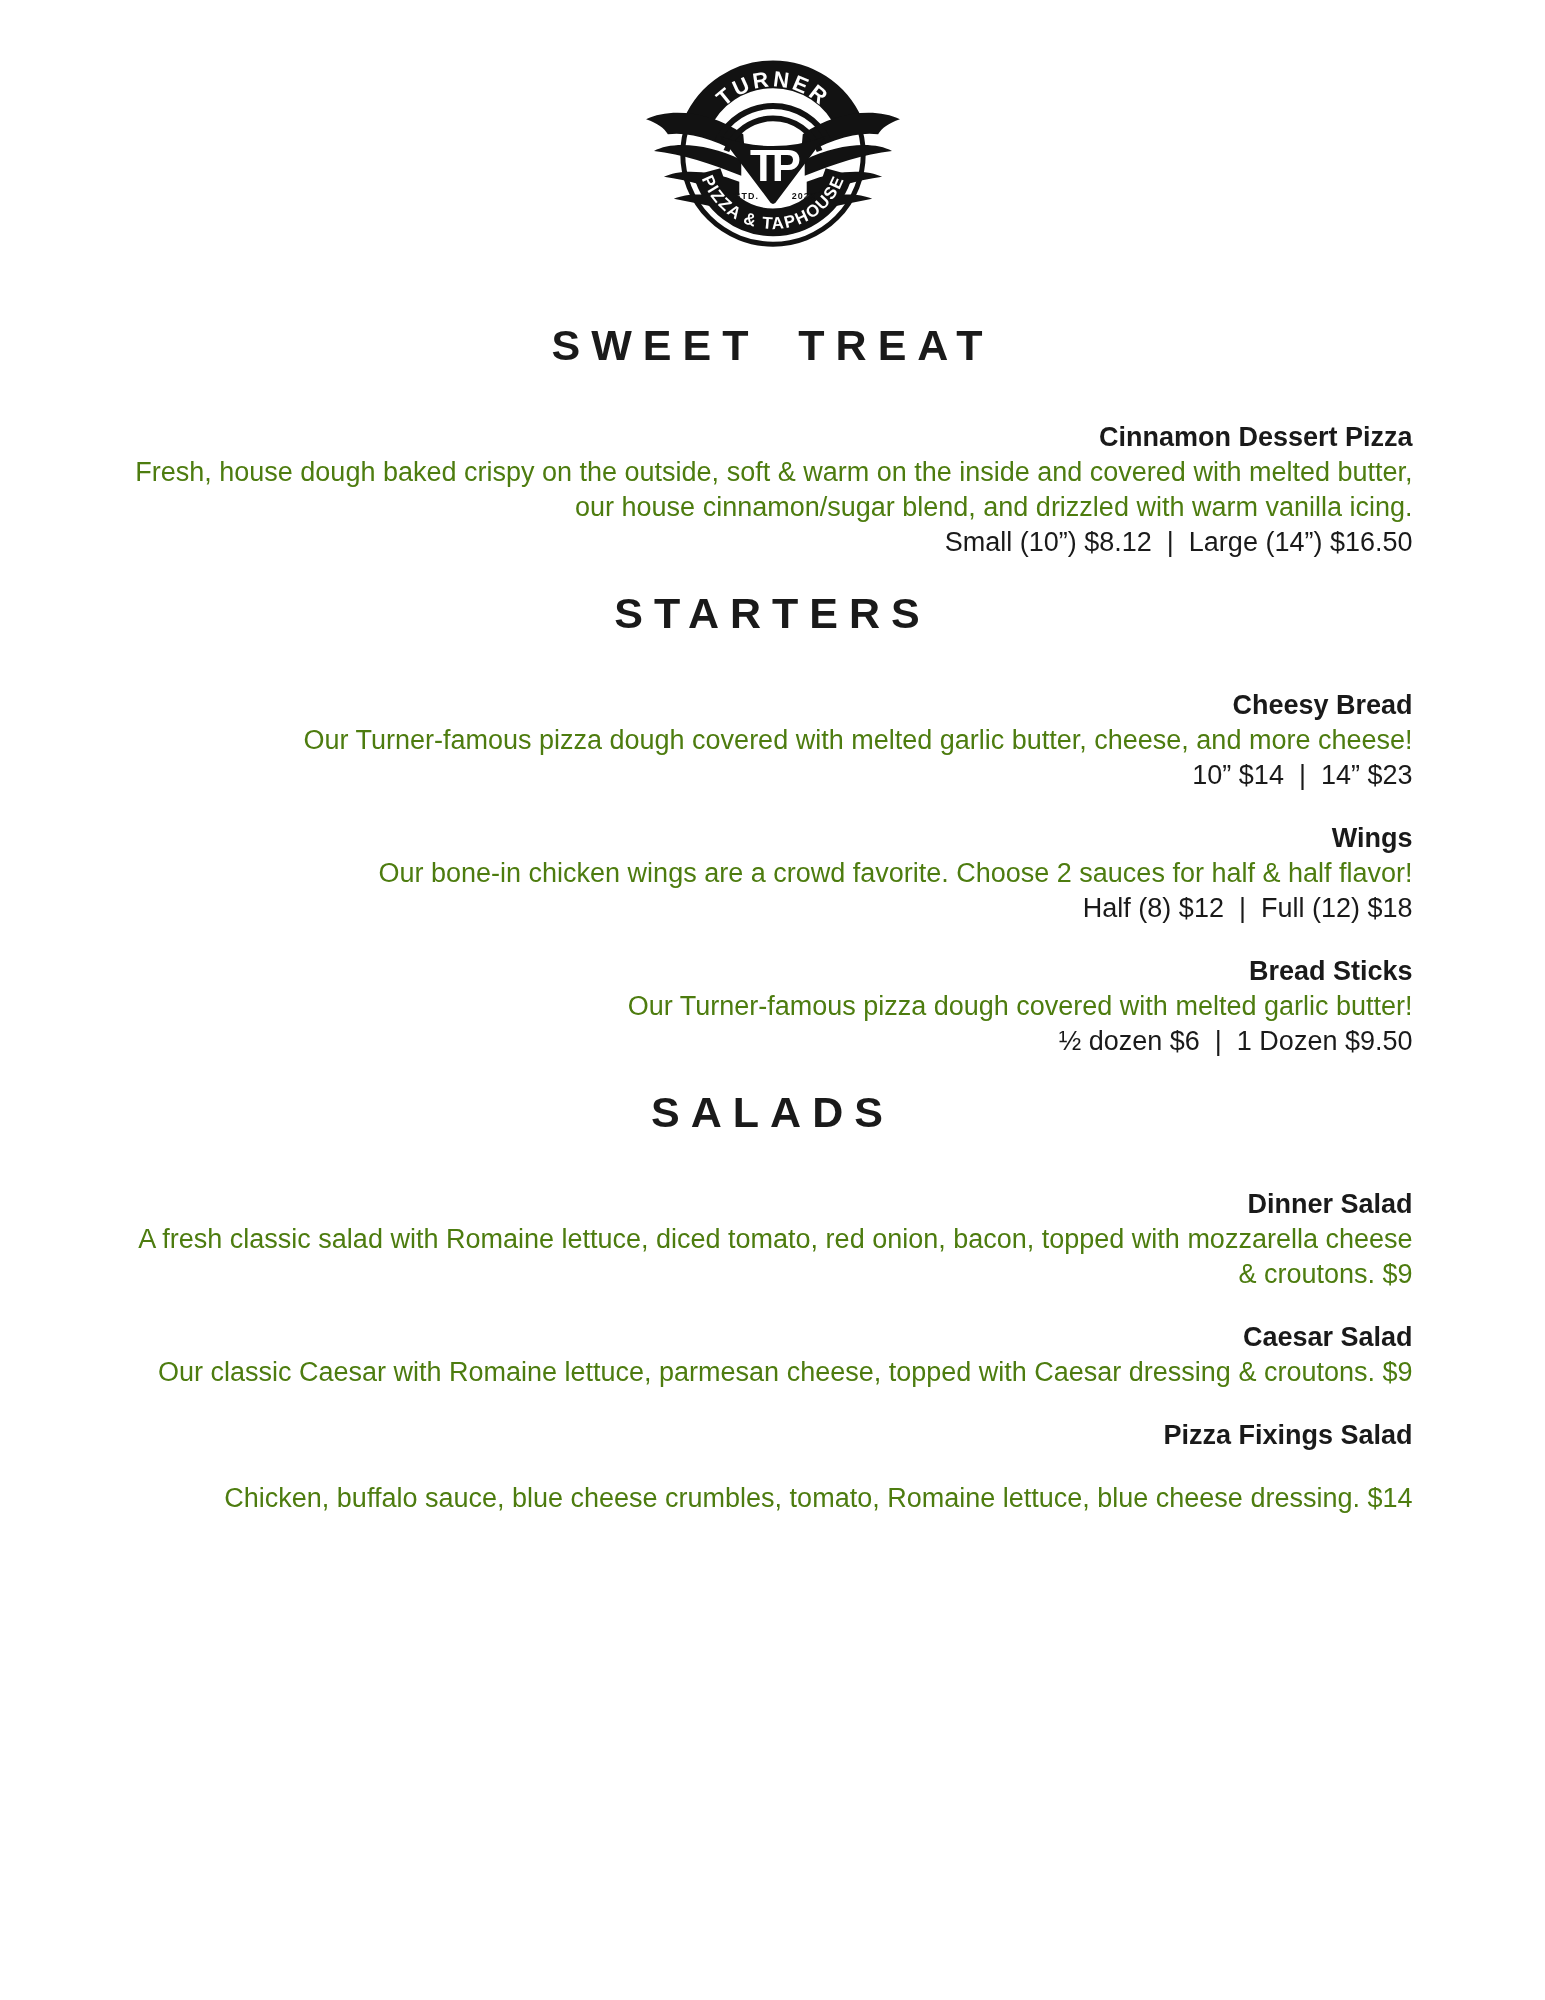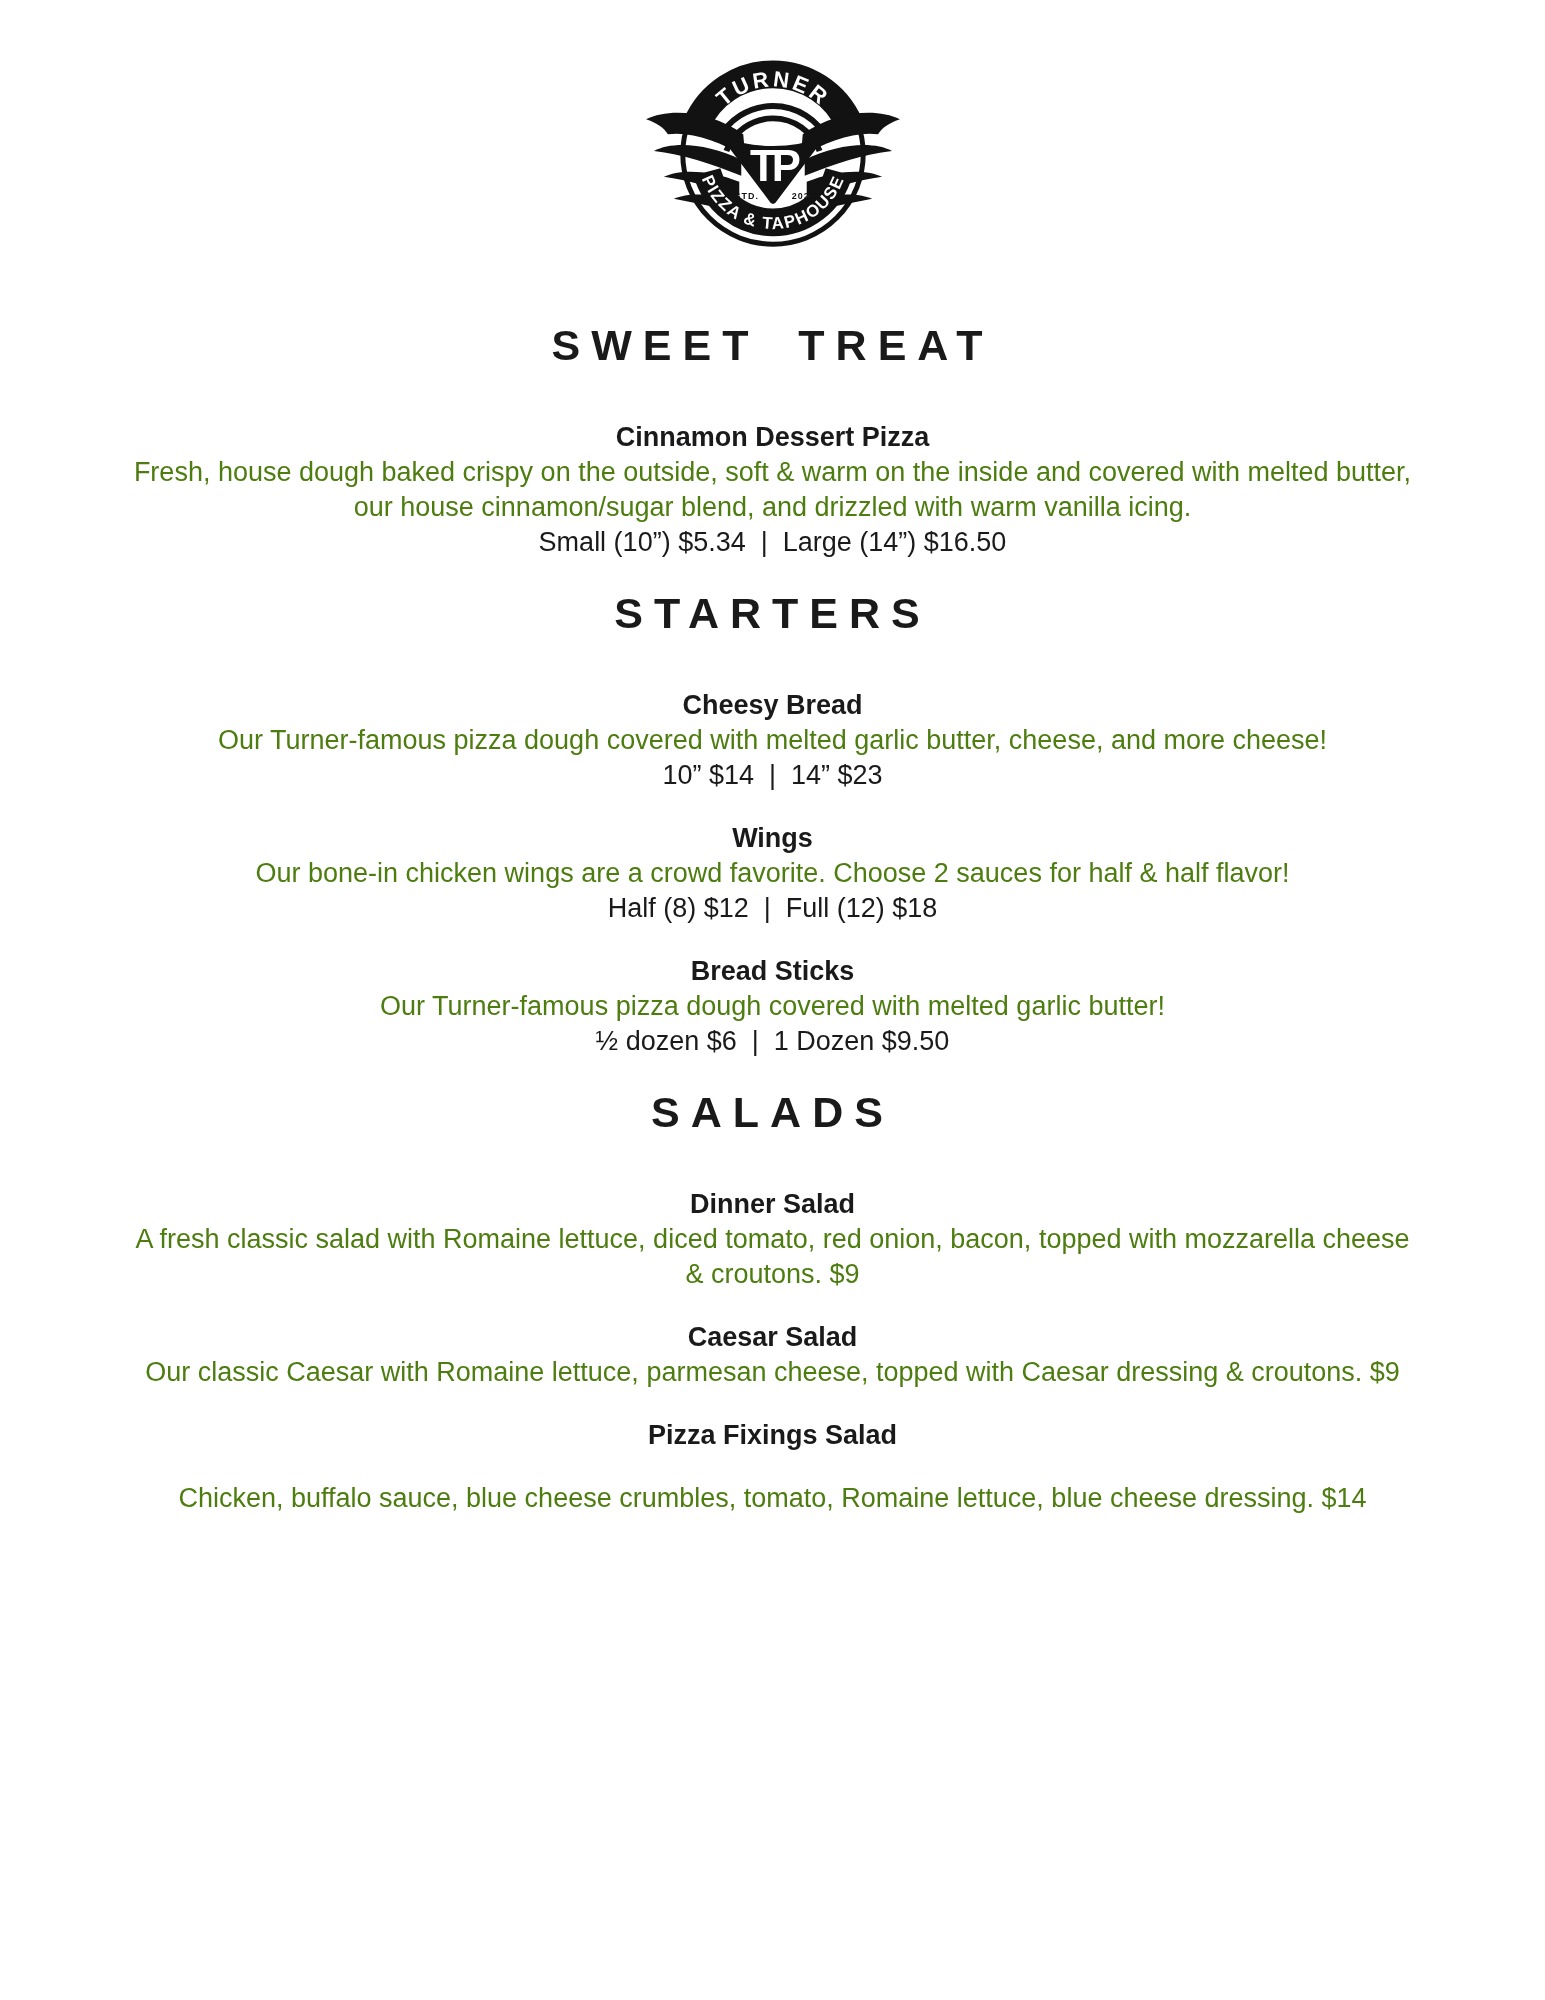--- a/index.html
+++ b/index.html
@@ -36,20 +36,21 @@
     color: #1a1a1a;
   }
   .menu-section {
     margin: 0 0 24px 0;
   }
   .menu-item {
     max-width: 1280px;
     margin: 0 auto 28px auto;
     font-size: 27px;
     line-height: 35px;
+    text-align: right;
   }
   .item-name {
     font-weight: 700;
     font-size: 27px;
     color: #1a1a1a;
   }
   .item-desc {
     font-weight: 400;
     color: #4d7c0f;
   }
@@ -142,21 +143,21 @@
       </text>
     </svg>
   </div>
 
   <section class="menu-section">
     <h2 class="section-title">SWEET TREAT</h2>
 
     <div class="menu-item">
       <div class="item-name">Cinnamon Dessert Pizza</div>
       <div class="item-desc">Fresh, house dough baked crispy on the outside, soft &amp; warm on the inside and covered with melted butter, our house cinnamon/sugar blend, and drizzled with warm vanilla icing.</div>
-      <div class="item-price">Small (10”) $5.34  |  Large (14”) $16.50</div>
+      <div class="item-price">Small (10”) $8.12  |  Large (14”) $16.50</div>
     </div>
   </section>
 
   <section class="menu-section">
     <h2 class="section-title">STARTERS</h2>
 
     <div class="menu-item">
       <div class="item-name">Cheesy Bread</div>
       <div class="item-desc">Our Turner-famous pizza dough covered with melted garlic butter, cheese, and more cheese!</div>
       <div class="item-price">10” $14  |  14” $23</div>

